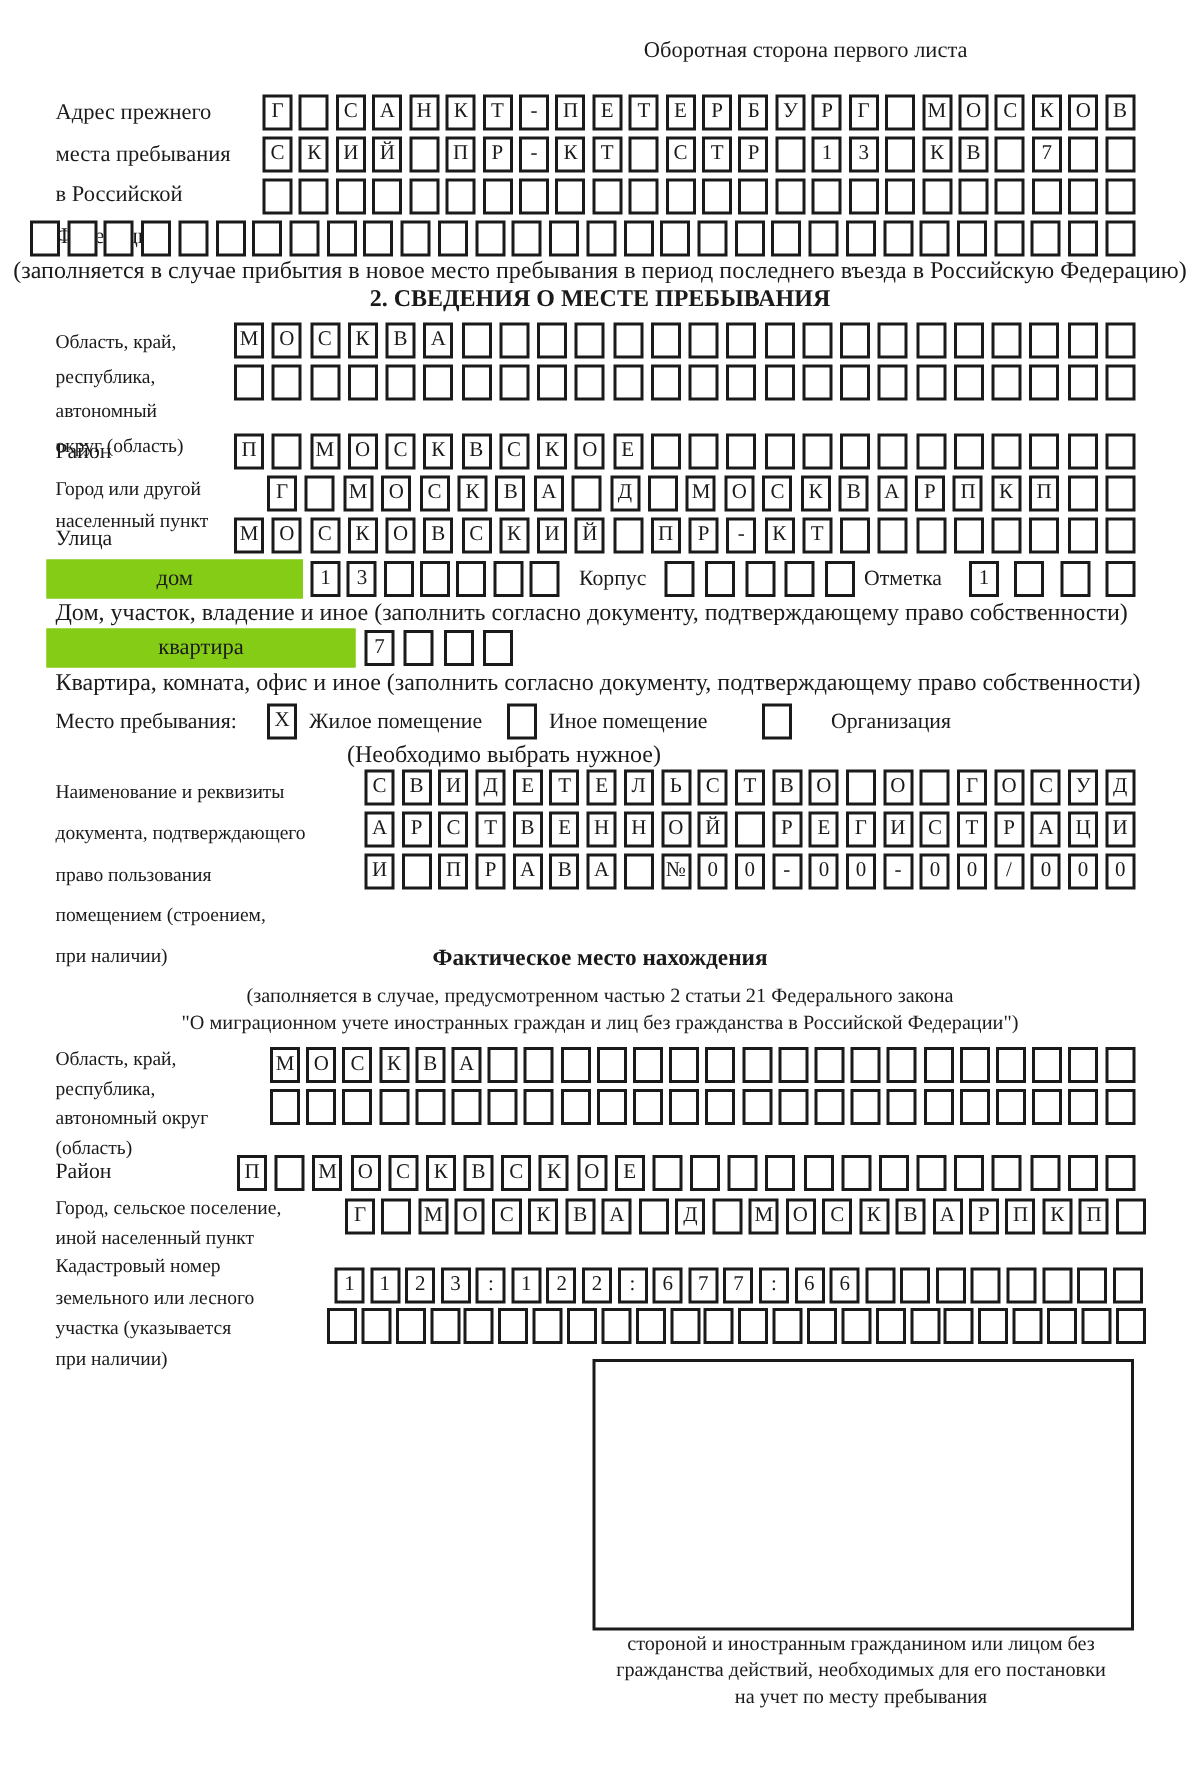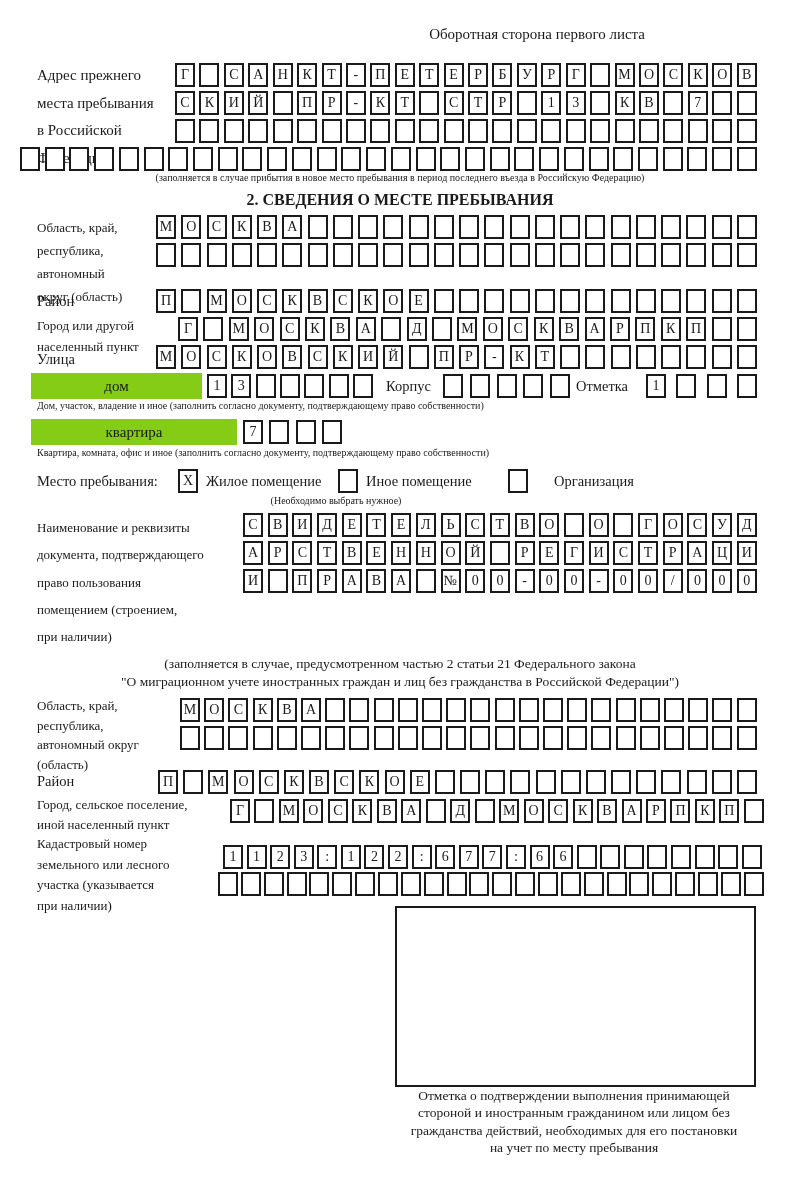--- a/index.html
+++ b/index.html
@@ -5,21 +5,21 @@
   html,body{margin:0;padding:0;}
   body{
     width:800px;height:1180px;background:#ffffff;color:#1a1a1a;
     font-family:"Liberation Serif","DejaVu Serif",serif;
     overflow:hidden;
   }
   .page{position:relative;width:703px;height:1180px;background:#ffffff;}
   .abs{position:absolute;}
   .lbl{position:absolute;font-size:14.5px;line-height:20px;white-space:nowrap;}
   .lines{position:absolute;font-size:13px;white-space:nowrap;}
-  .cap{position:absolute;font-size:10px;white-space:nowrap;}
+  .cap{position:absolute;font-size:16px;white-space:nowrap;}
   .center{text-align:center;white-space:normal;}
   .cells{position:absolute;display:flex;justify-content:space-between;}
   .cell{
     box-sizing:border-box;flex:0 0 auto;width:20px;height:24px;
     border:2px solid #1a1a1a;background:#fff;
     font-size:14px;line-height:20px;text-align:center;overflow:hidden;
   }
   .widebox{
     position:absolute;box-sizing:border-box;height:26px;border:2px solid #84cc16;
     text-align:center;font-size:15px;line-height:22px;background:#84cc16;
@@ -414,20 +414,21 @@
       <span class="cell">0</span>
       <span class="cell">-</span>
       <span class="cell">0</span>
       <span class="cell">0</span>
       <span class="cell">/</span>
       <span class="cell">0</span>
       <span class="cell">0</span>
       <span class="cell">0</span>
     </div>
 
+  <div class="title" style="top:630px;font-size:15.5px;">Фактическое место нахождения</div>
   <div class="cap" style="top:656px;left:0;width:800px;text-align:center;font-size:13.5px;">(заполняется в случае, предусмотренном частью 2 статьи 21 Федерального закона</div>
   <div class="cap" style="top:674px;left:0;width:800px;text-align:center;font-size:13.5px;">"О миграционном учете иностранных граждан и лиц без гражданства в Российской Федерации")</div>
 
   <div class="lines" style="left:37px;top:696px;line-height:19.5px;">
       <div>Область, край,</div>
       <div>республика,</div>
       <div>автономный округ</div>
       <div>(область)</div>
     </div>
   <div class="cells" style="top:698px;left:180px;width:577px;">
@@ -593,19 +594,18 @@
       <span class="cell"></span>
       <span class="cell"></span>
       <span class="cell"></span>
       <span class="cell"></span>
       <span class="cell"></span>
       <span class="cell"></span>
     </div>
 
   <div class="stamp" style="left:395px;top:906px;width:357px;height:177px;"></div>
   <div class="lines center" style="left:378px;top:1087px;width:392px;line-height:17.3px;font-size:13.5px;">
-      <div>Отметка о подтверждении выполнения принимающей</div>
       <div>стороной и иностранным гражданином или лицом без</div>
       <div>гражданства действий, необходимых для его постановки</div>
       <div>на учет по месту пребывания</div>
     </div>
 
 </div>
 
 </body></html>

